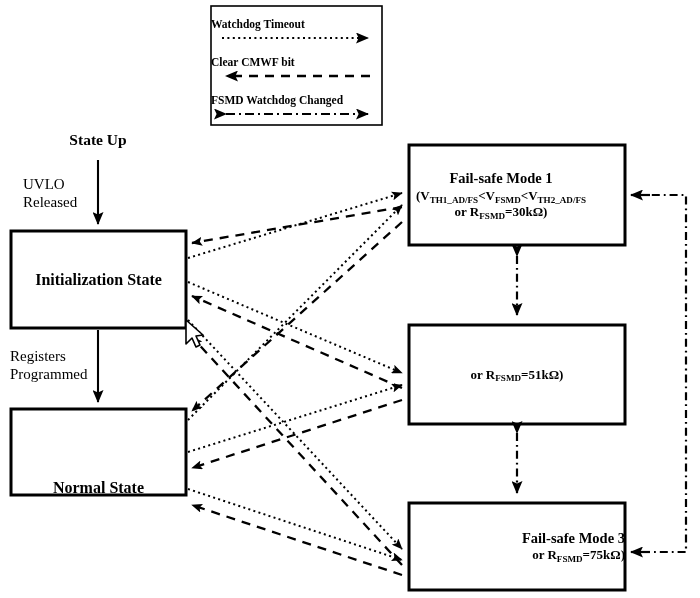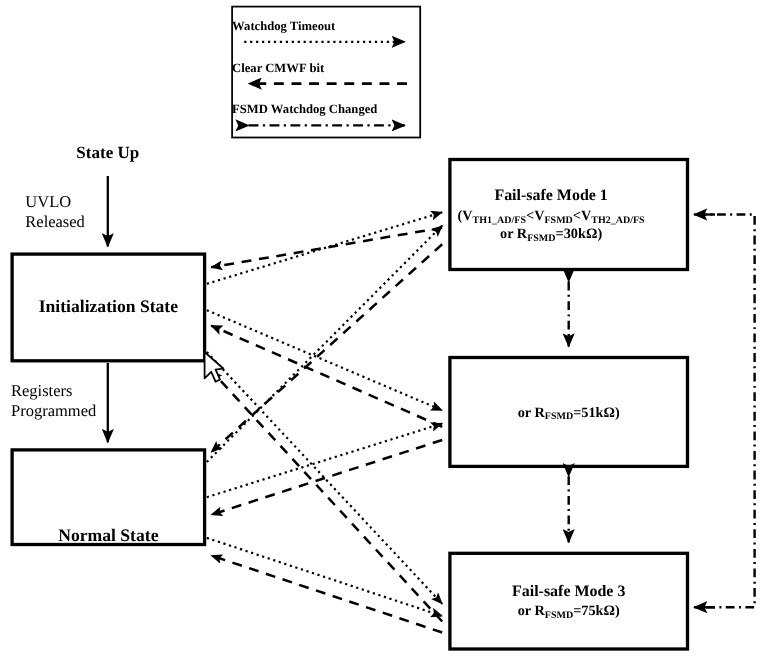--- a/index.html
+++ b/index.html
@@ -109,18 +109,18 @@
     <span>or R</span><sub>FSMD</sub><span>=30kΩ)</span>
   </span>
 </div>
 
 <div class="box-lbl" style="left:409px;top:325px;width:216px;height:99px;">
   <span class="ln2">
     <span>or R</span><sub>FSMD</sub><span>=51kΩ)</span>
   </span>
 </div>
 
-<div class="box-lbl" style="left:409px;top:503px;width:216px;height:87px;">
+<div class="box-lbl" style="left:409px;top:503px;width:216px;height:87px;align-items:flex-end;">
   <span class="ln1">Fail-safe Mode 3</span>
   <span class="ln2">
     <span>or R</span><sub>FSMD</sub><span>=75kΩ)</span>
   </span>
 </div>
 
 </body></html>

